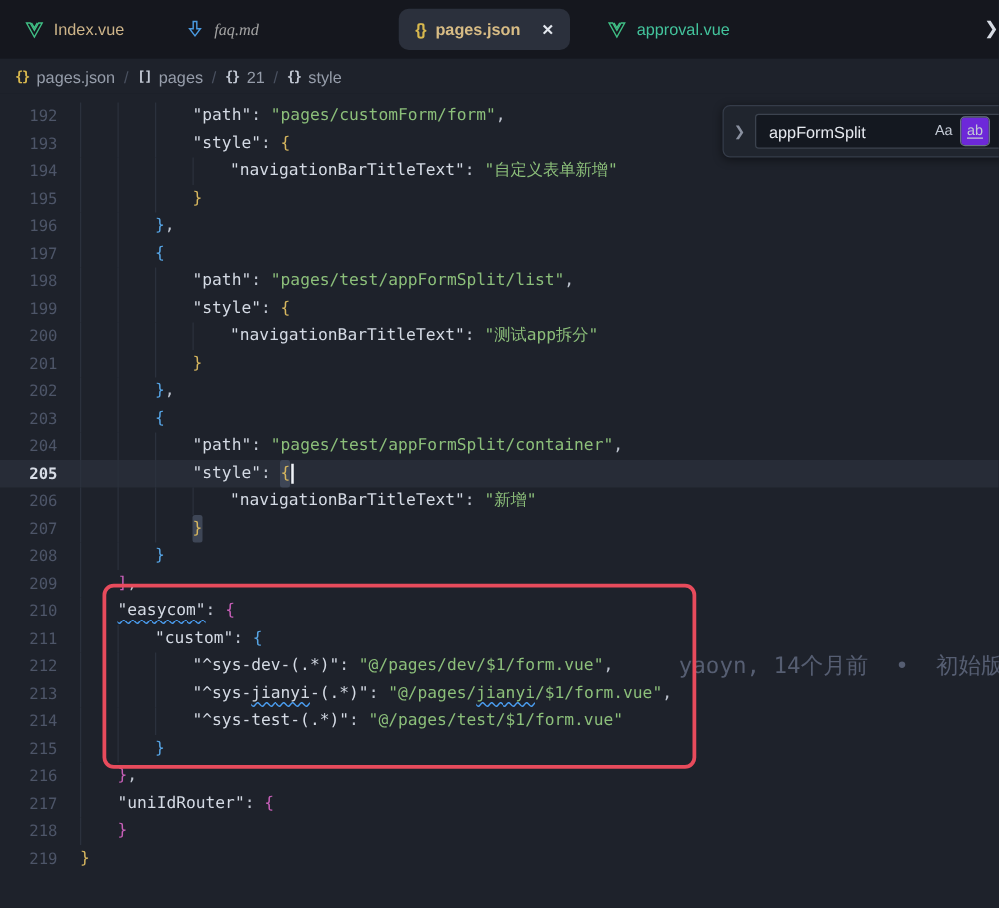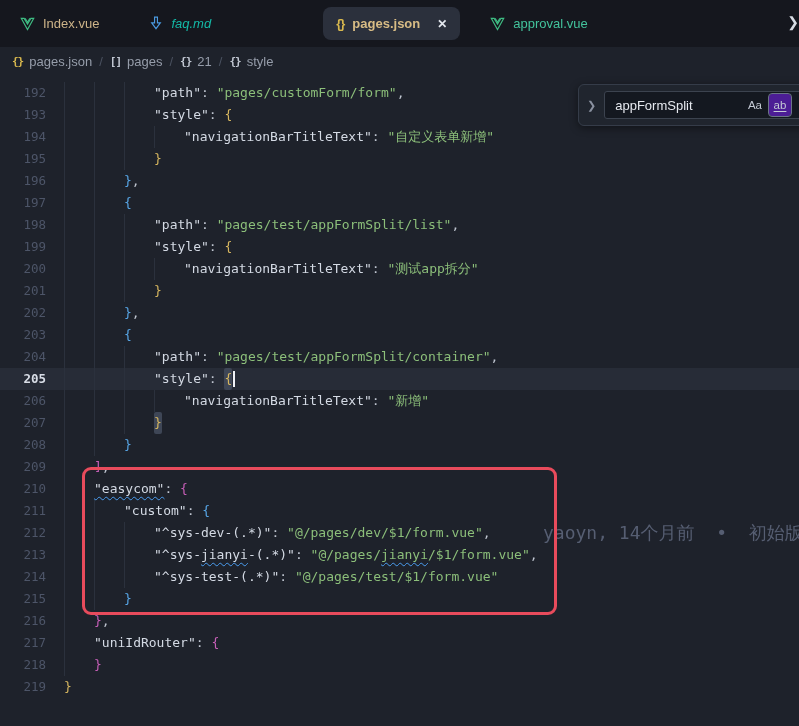--- a/index.html
+++ b/index.html
@@ -60,21 +60,21 @@
   .findwidget { position:absolute; left:578px; top:9px; width:252px; height:42px;
                 background:#20252e; border:1px solid #353c49; border-radius:6px;
                 box-shadow:0 2px 8px rgba(0,0,0,.45); display:flex; align-items:center;
                 padding:0 8px; gap:8px; z-index:7; }
   .fw-chevron { color:#8a91a0; font-size:11px; flex:none; }
   .fw-input { flex:1; height:28px; background:#141820; border:1px solid #3c434f;
               border-radius:3px; display:flex; align-items:center; padding:0 4px 0 10px; gap:3px; }
   .fw-text { flex:1; color:#e6e9ef; font-size:13px; }
   .fw-btn { width:22px; height:22px; flex:none; display:flex; align-items:center; justify-content:center;
             color:#c3c9d4; font-size:11.5px; border-radius:3px; }
-  .fw-btn.active { background:#4c1d95; outline:1px solid #6b7486; }
+  .fw-btn.active { background:#6d28d9; outline:1px solid #6b7486; }
   .fw-btn .uw { text-decoration:underline; text-underline-offset:2px; }
 </style>
 </head>
 <body>
 
 <div class="tabbar">
   <div id="tab-strip" style="display:flex;align-items:center;gap:10px;">
       <div class="tab">
         <span class="ticon">
           <svg width="15" height="14" viewBox="0 0 24 22">
@@ -83,21 +83,21 @@
           </svg>
         </span>
         <span class="tlabel" style="color: rgb(205, 180, 137);">Index.vue</span>
       </div>
       <div class="tab italic">
         <span class="ticon">
           <svg width="14" height="15" viewBox="0 0 24 26">
             <path d="M9.5 2h5v10h5L12 22 4.5 12h5z" fill="none" stroke="#4a9ae0" stroke-width="2"></path>
           </svg>
         </span>
-        <span class="tlabel" style="color: #14b8a6;">faq.md</span>
+        <span class="tlabel" style="color: #a3a3a3; font-family: Liberation Serif, serif;">faq.md</span>
       </div>
       <div class="tab-spacer"></div>
       <div class="tab active bold">
         <span class="ticon">
           <span class="json-glyph">{ }</span>
         </span>
         <span class="tlabel" style="color: rgb(216, 188, 133);">pages.json</span>
         <span class="tab-close">✕</span>
       </div>
       <div class="tab">

